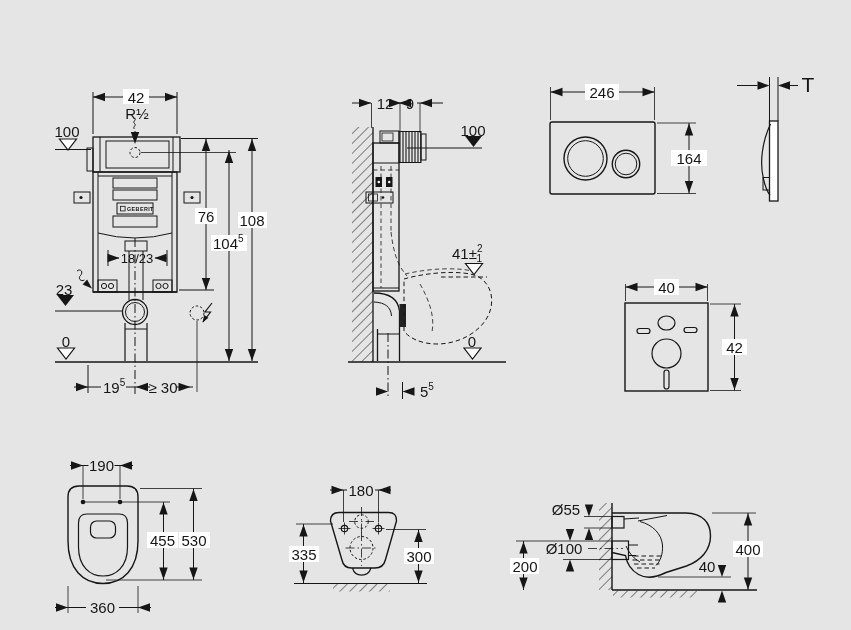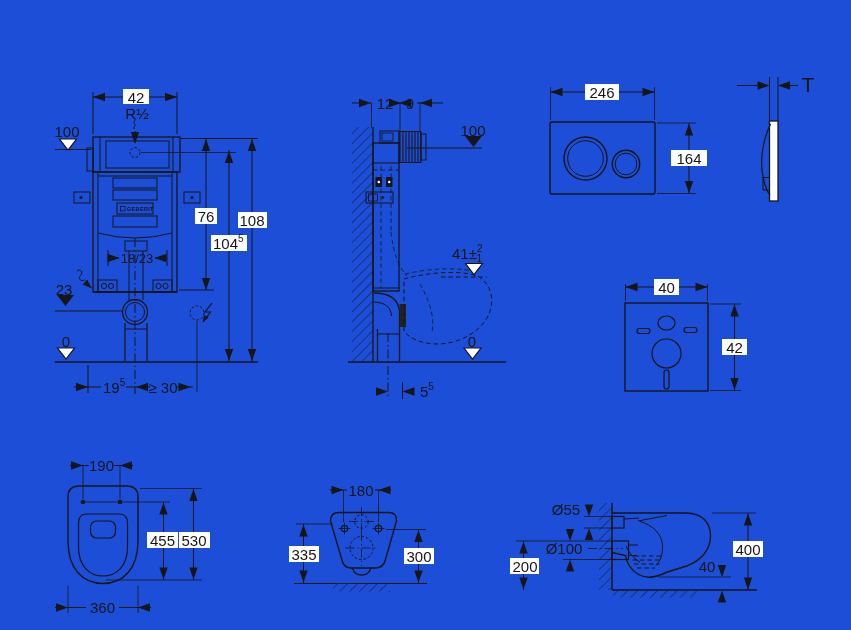--- a/index.html
+++ b/index.html
@@ -1,16 +1,16 @@
 <!DOCTYPE html>
 <html><head>
 <meta charset="utf-8">
 <style>
   html,body{margin:0;padding:0;background:#fff;}
-  .page{width:851px;height:630px;background:#1d4ed8;position:relative;overflow:hidden;}
+  .page{width:851px;height:630px;background:#e5e5e5;position:relative;overflow:hidden;}
   svg{display:block;}
   svg text{font-family:"Liberation Sans","DejaVu Sans",sans-serif;font-size:15px;fill:#161616;}
   .mid{text-anchor:middle;}
   .c{dominant-baseline:central;}
   .sm{font-size:10px;}
   .xs{font-size:5.4px;font-weight:bold;letter-spacing:.4px;}
   .big{font-size:21px;}
   .s{stroke:#161616;stroke-width:1.4;fill:none;}
   .s13{stroke:#161616;stroke-width:1.3;fill:none;}
   .t{stroke:#161616;stroke-width:1;fill:none;}

